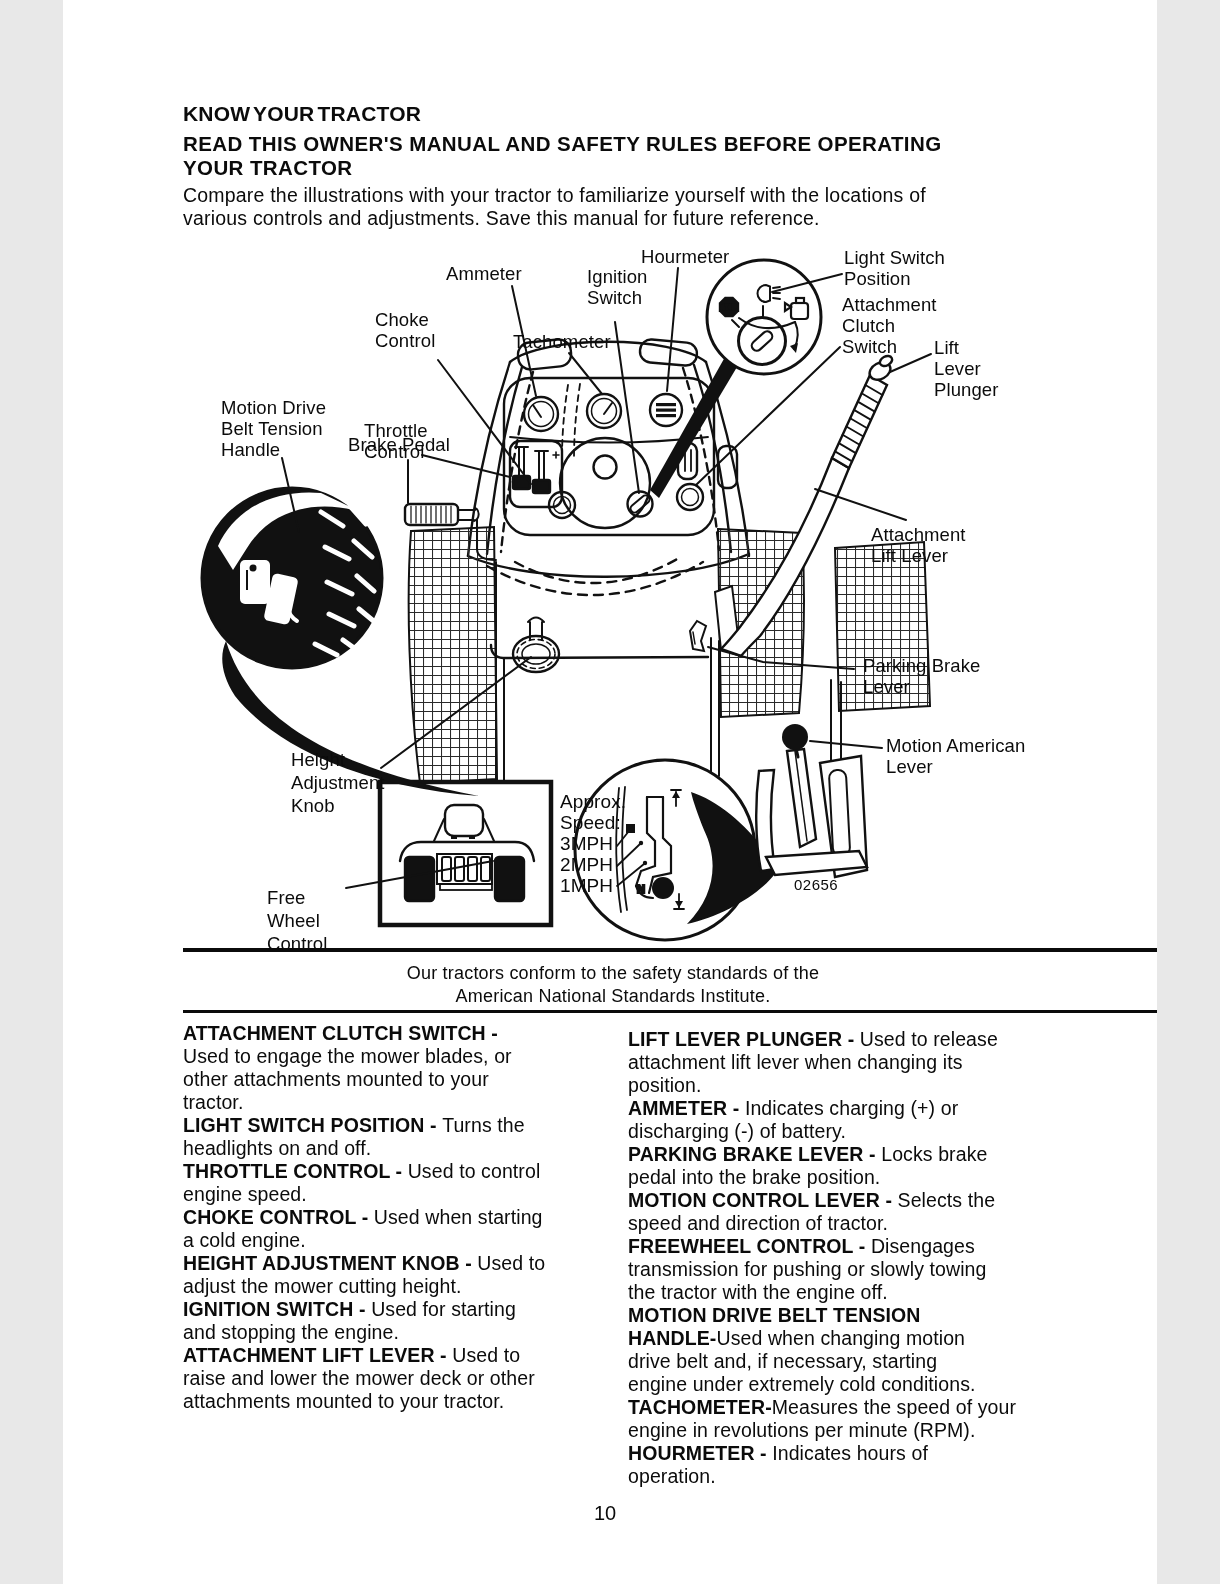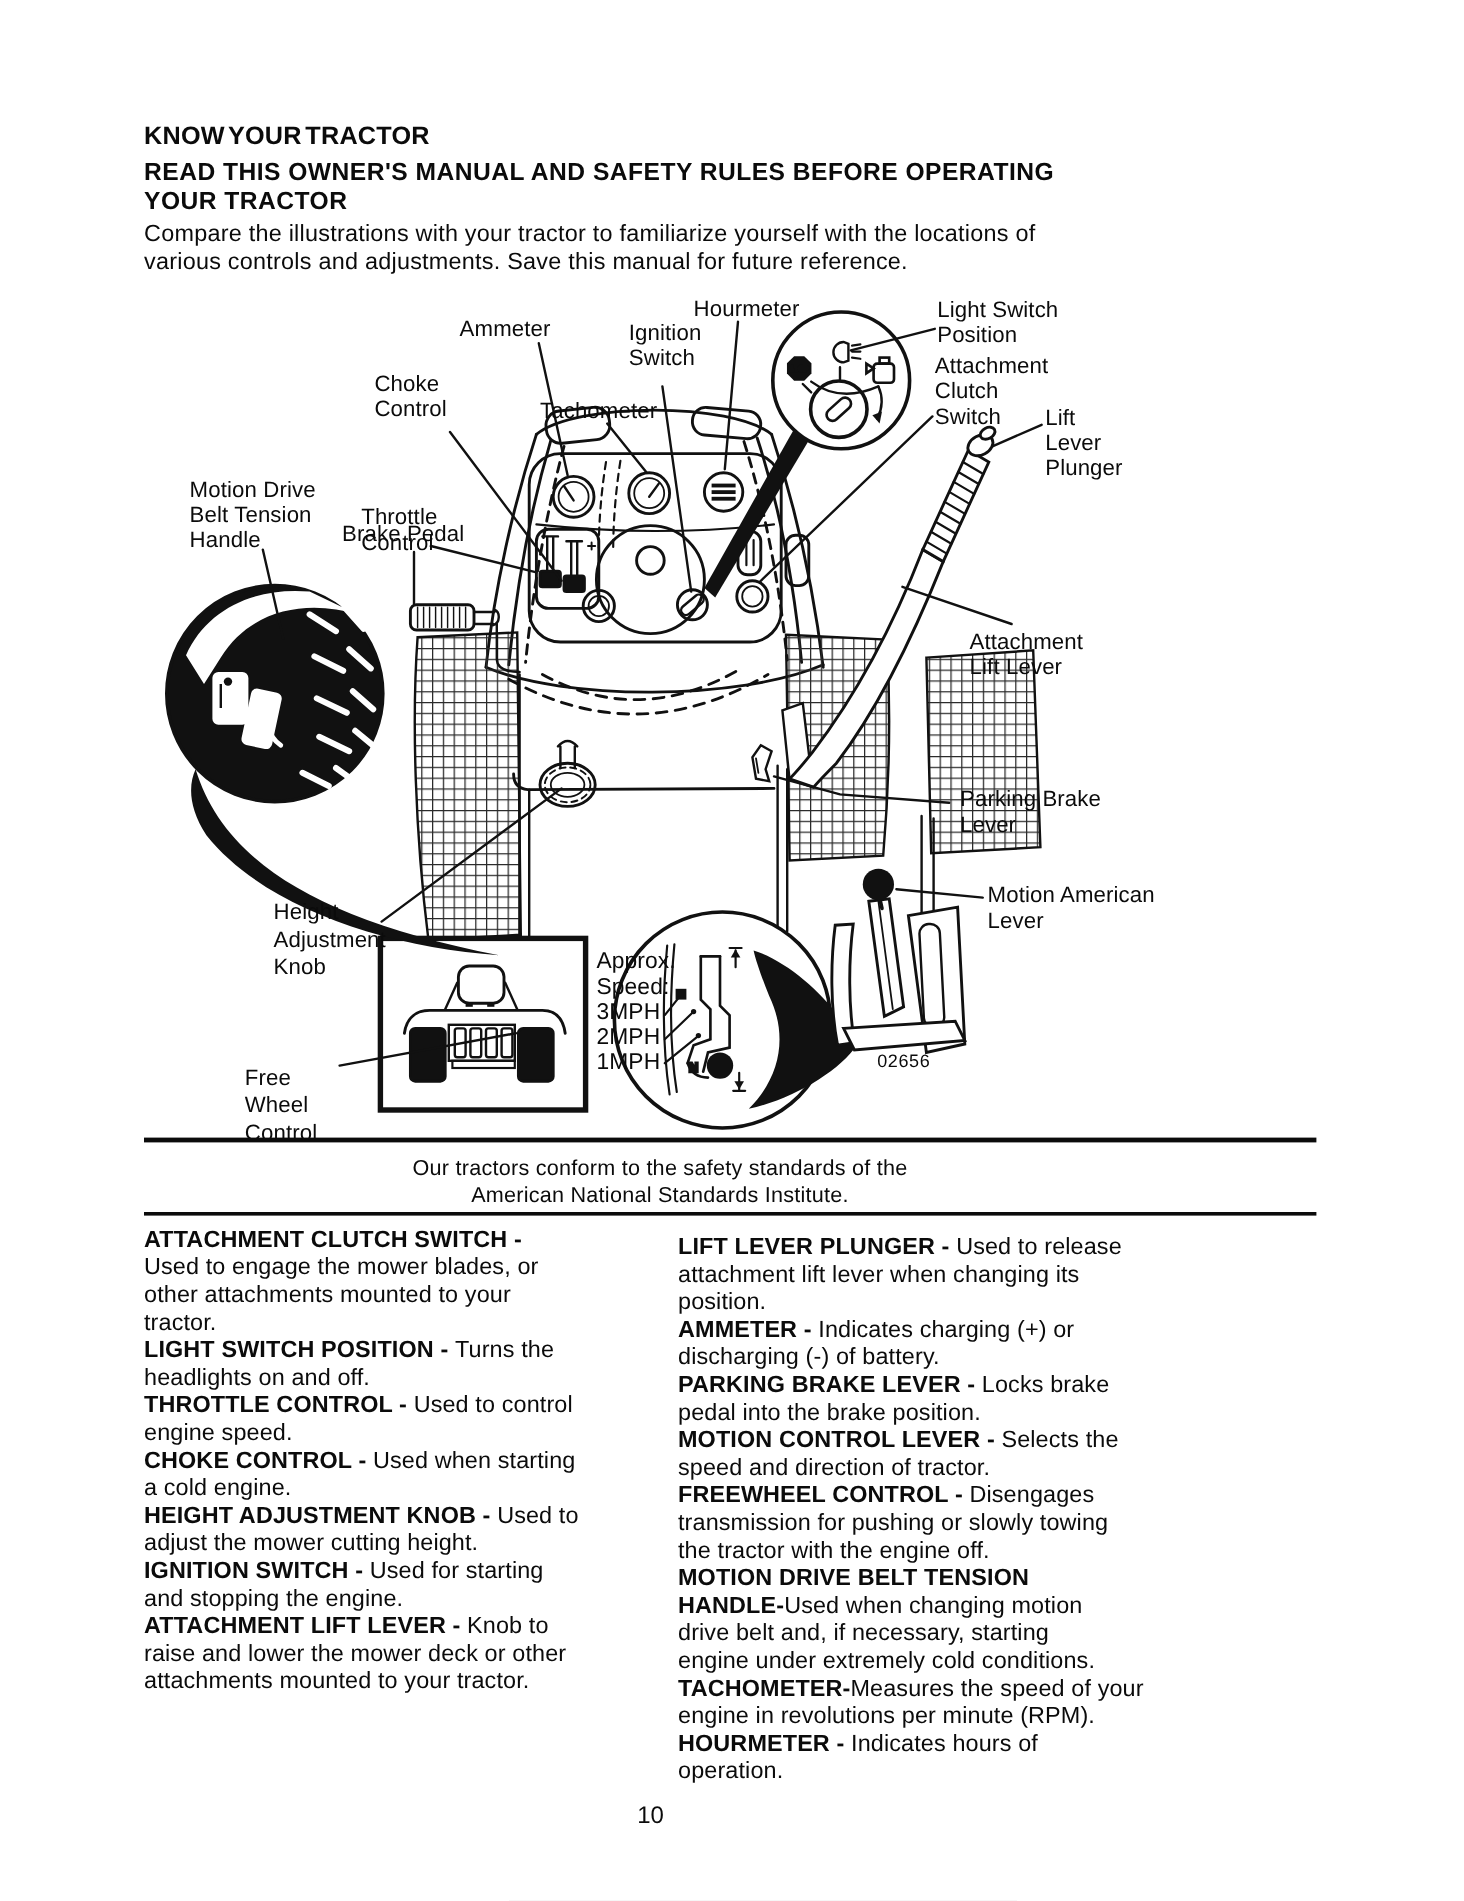--- a/index.html
+++ b/index.html
@@ -1,17 +1,17 @@
 <!DOCTYPE html>
 <html lang="en"><head>
 <meta charset="utf-8">
 <style>
   html,body{margin:0;padding:0;background:#e8e8e8;}
   .page{
-    position:relative;width:1220px;height:1584px;background:#ffffff;
+    position:relative;width:1094px;height:1584px;background:#ffffff;
     font-family:"Liberation Sans", sans-serif;color:#0b0b0b;overflow:hidden;
     margin:0 auto;
   }
   .abs{position:absolute;}
   .pre{white-space:pre-line;}
   .doc-title{font-size:21px;font-weight:bold;letter-spacing:.2px;word-spacing:-3px;}
   .doc-subtitle{font-size:20.5px;font-weight:bold;line-height:24px;letter-spacing:.4px;}
   .doc-intro{font-size:19.5px;line-height:23px;letter-spacing:.2px;}
   .dlabel{font-size:18.5px;line-height:21px;letter-spacing:.1px;color:#0b0b0b;}
   .notice{font-size:18px;line-height:23px;text-align:center;letter-spacing:.2px;}
@@ -306,21 +306,21 @@
     <p><b>LIGHT SWITCH POSITION - </b><span>Turns the
 headlights on and off.</span></p>
     <p><b>THROTTLE CONTROL - </b><span> Used to control
 engine speed.</span></p>
     <p><b>CHOKE CONTROL - </b><span>Used when starting
 a cold engine.</span></p>
     <p><b>HEIGHT ADJUSTMENT KNOB - </b><span>Used to
 adjust the mower cutting height.</span></p>
     <p><b>IGNITION SWITCH - </b><span>Used for starting
 and stopping the engine.</span></p>
-    <p><b>ATTACHMENT LIFT LEVER - </b><span>Knob to
+    <p><b>ATTACHMENT LIFT LEVER - </b><span>Used to
 raise and lower the mower deck or other
 attachments mounted to your tractor.</span></p>
   </div>
 
   <div class="abs cols" style="left:565px;top:1028px;width:430px;">
     <p><b>LIFT LEVER PLUNGER - </b><span>Used to release
 attachment lift lever when changing its
 position.</span></p>
     <p><b>AMMETER - </b><span>Indicates charging (+) or
 discharging (-) of battery.</span></p>

